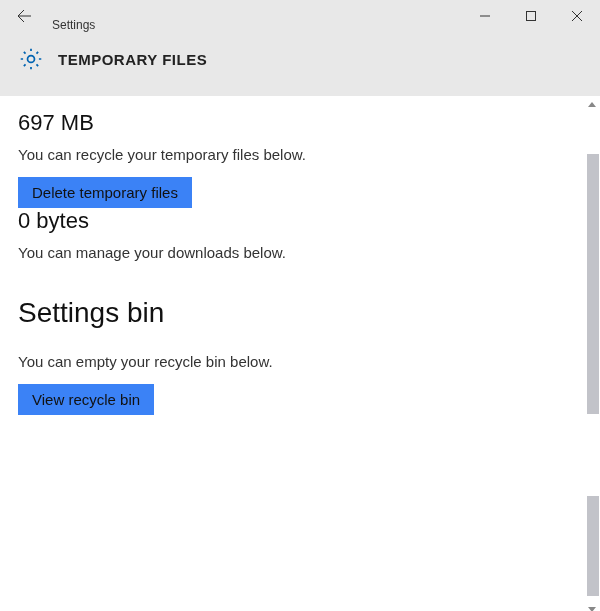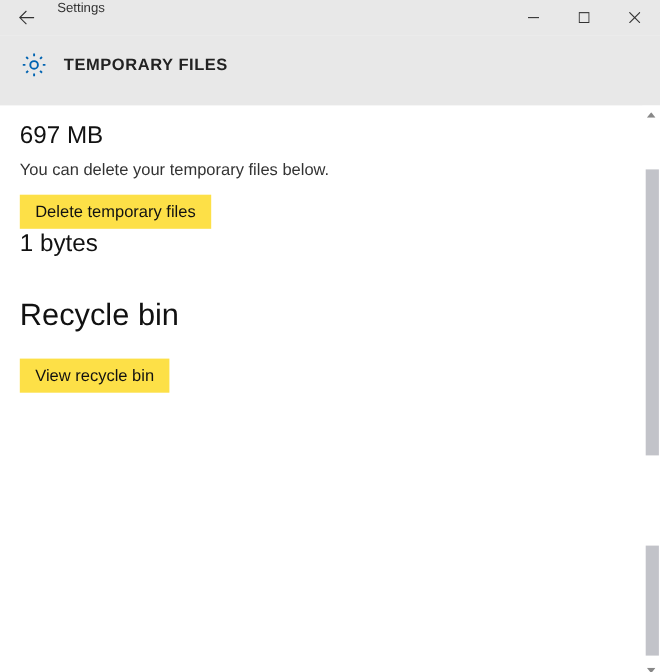--- a/index.html
+++ b/index.html
@@ -8,21 +8,21 @@
       background: #fff;
       width: 600px;
       height: 611px;
       overflow: hidden;
       position: relative;
     }
     .titlebar {
       height: 32px;
       background: #e8e8e8;
       display: flex;
-      align-items: flex-start;
+      align-items: flex-end;
       position: relative;
     }
     .back-btn {
       width: 48px;
       height: 32px;
       display: flex;
       align-items: center;
       justify-content: center;
       cursor: pointer;
     }
@@ -79,21 +79,21 @@
       color: #111;
       margin-bottom: 10px;
     }
     .desc {
       font-size: 15px;
       color: #333;
       margin-bottom: 14px;
     }
     .flat-btn {
       display: inline-block;
-      background: #fde047;
+      background: #3b82f6;
       border: none;
       font-family: inherit;
       font-size: 15px;
       color: #111;
       padding: 7px 14px;
       cursor: pointer;
     }
     .section-hd {
       font-size: 28px;
       font-weight: 400;
@@ -162,26 +162,28 @@
     <circle cx="12" cy="12" r="3.2"></circle>
     <path d="M12 2.5v2.2M12 19.3v2.2M21.5 12h-2.2M4.7 12H2.5M18.6 5.4l-1.55 1.55M6.95 17.05L5.4 18.6M18.6 18.6l-1.55-1.55M6.95 6.95L5.4 5.4"></path>
   </svg>
   <div class="page-title">TEMPORARY FILES</div>
 </div>
 
 <div class="content-wrap">
   <div class="content">
 
     <div class="size">697 MB</div>
-    <div class="desc">You can delete your temporary files below.</div>
+    <div class="desc">You can recycle your temporary files below.</div>
     <button class="flat-btn">Delete temporary files</button>
 
-    <div class="size">1 bytes</div>
-
-    <div class="section-hd">Recycle bin</div>
+    <div class="size">0 bytes</div>
+    <div class="desc">You can manage your downloads below.</div>
+
+    <div class="section-hd">Settings bin</div>
+    <div class="desc">You can empty your recycle bin below.</div>
     <button class="flat-btn">View recycle bin</button>
 
   </div>
 
   <div class="scrollbar-track">
     <div class="scroll-arrow" style="top:0">
       <svg width="8" height="5" viewBox="0 0 8 5">
           <path d="M0 5 L4 0 L8 5 Z" fill="#888"></path>
         </svg>
     </div>

